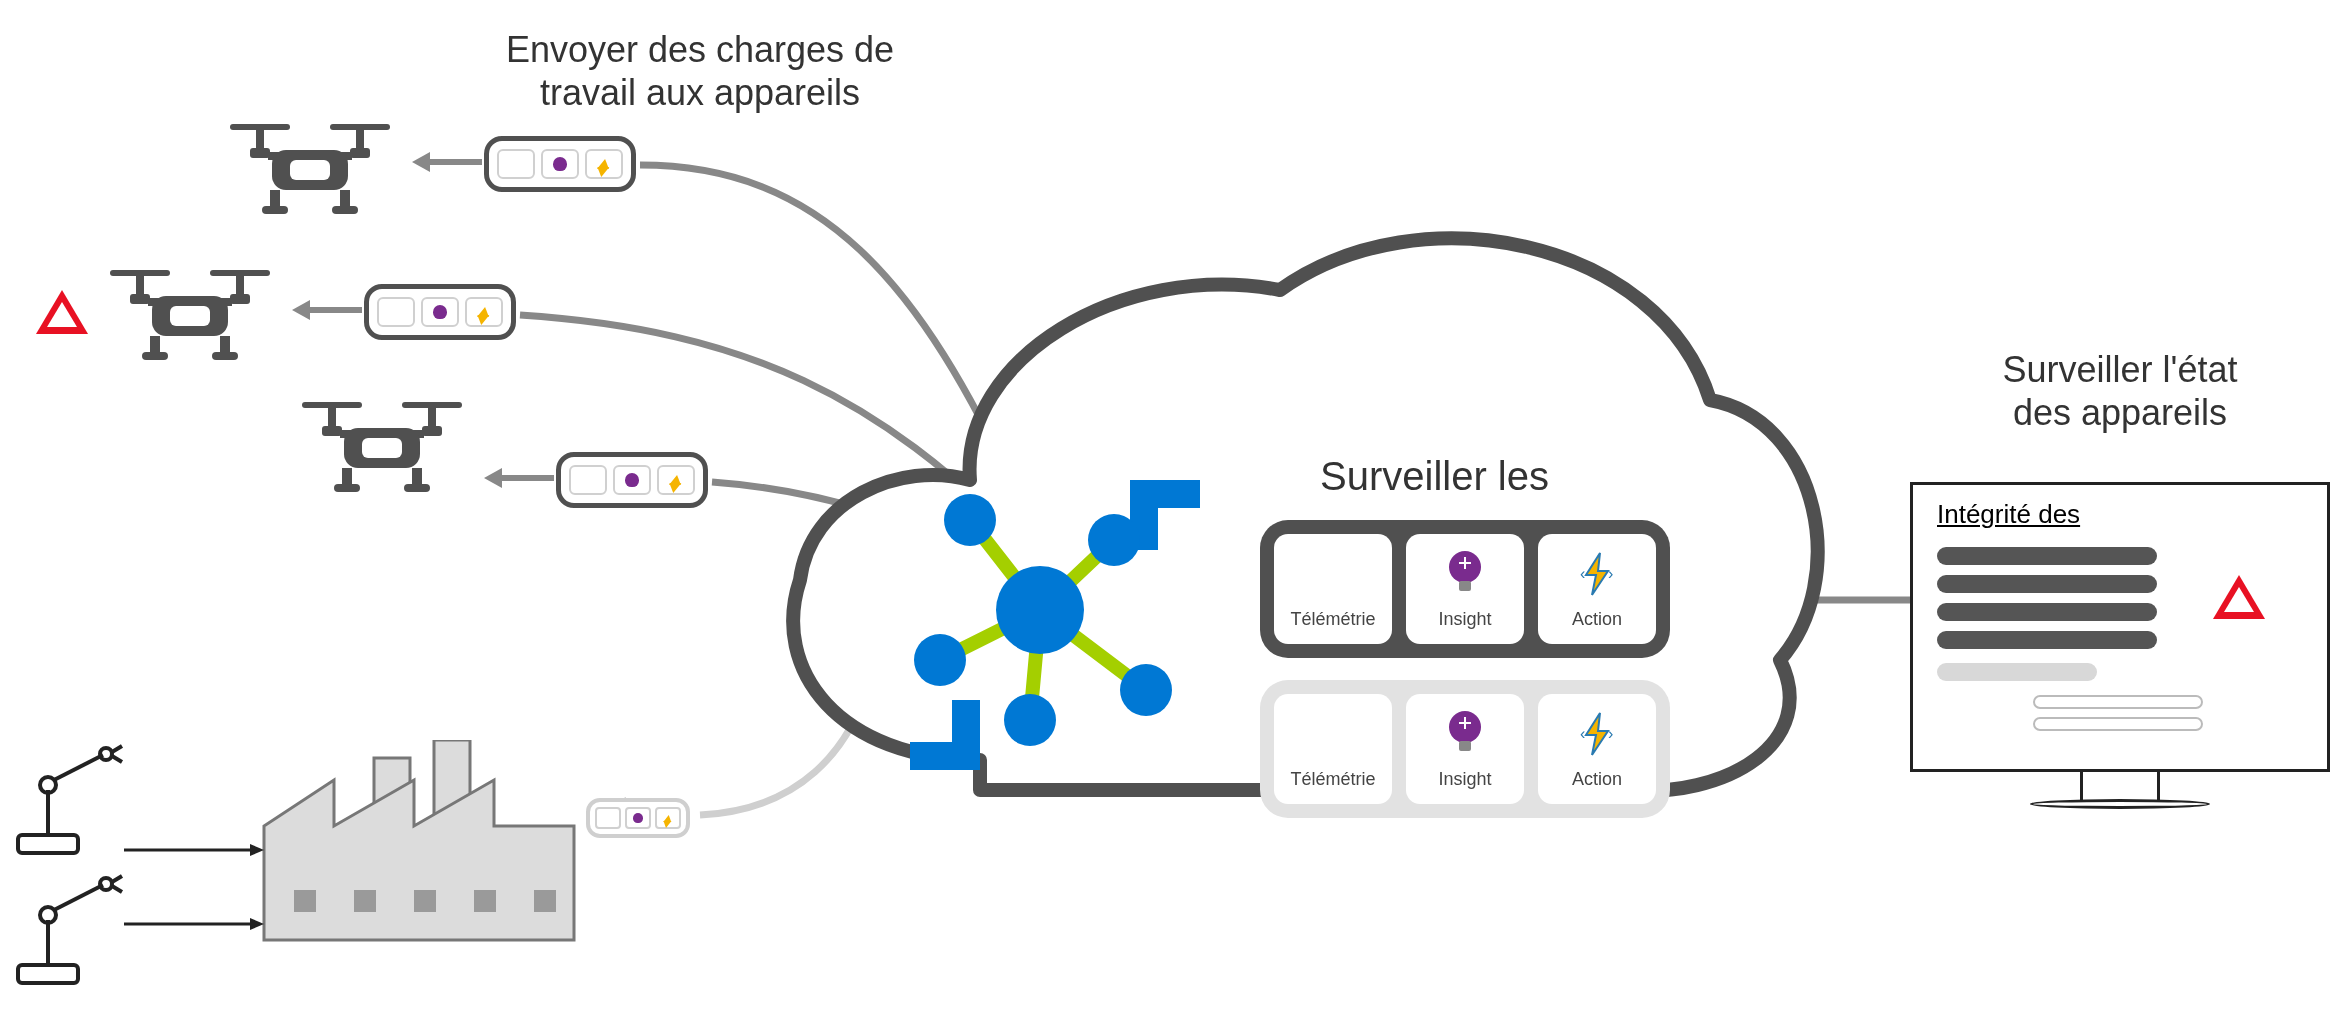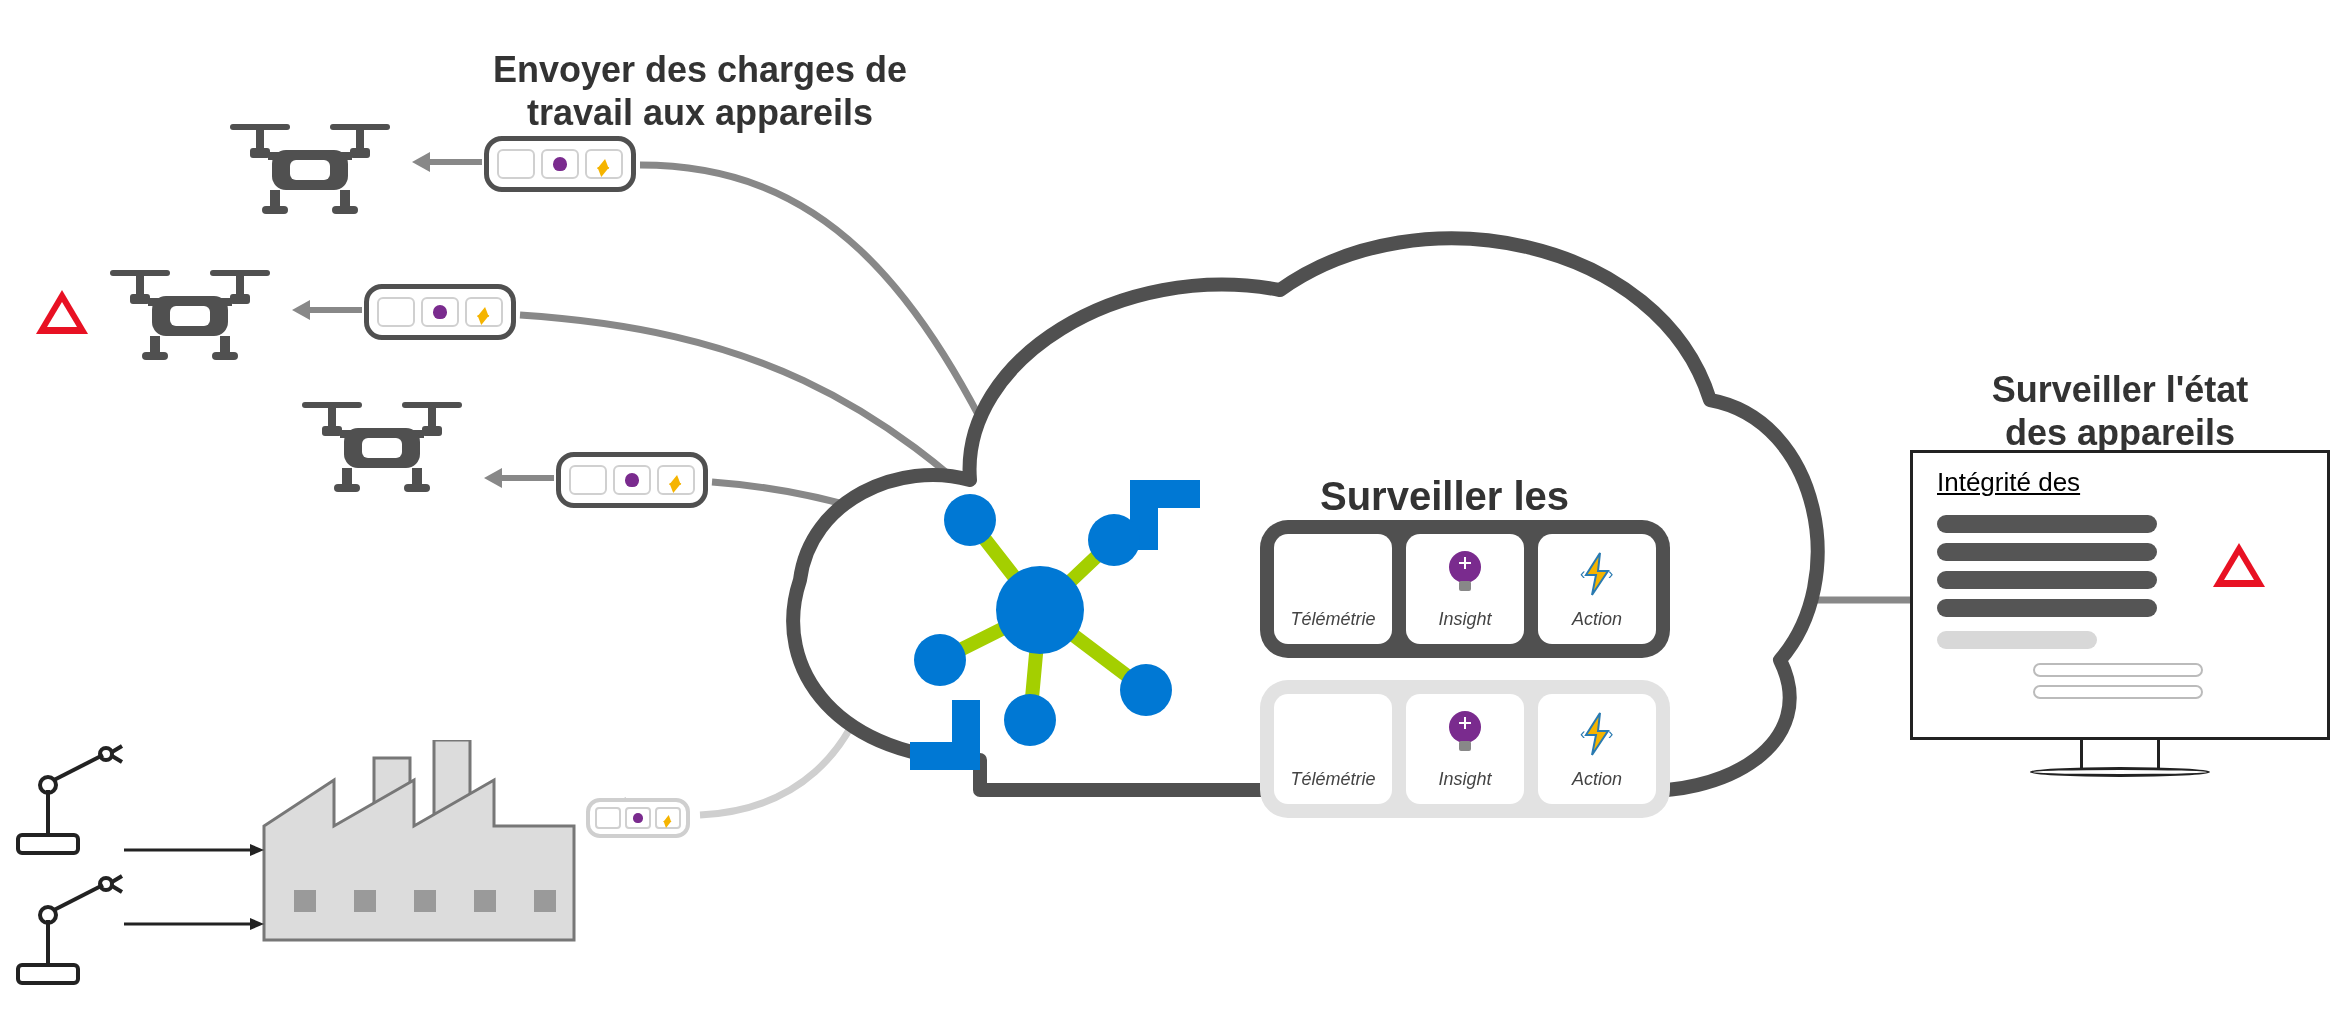--- a/index.html
+++ b/index.html
@@ -7,25 +7,24 @@
       font-family: "Segoe UI", -apple-system, sans-serif;
       background: #ffffff;
       width: 2347px;
       height: 1018px;
       position: relative;
       overflow: hidden;
     }
     .label {
       position: absolute;
       font-size: 36px;
-      font-weight: 700;
+      font-weight: 400;
       color: #333;
       text-align: center;
       line-height: 1.2;
-      margin-top: 20px;
     }
     .tiny-label {
       font-size: 18px;
       font-weight: 400;
       color: #444;
       text-align: center;
     }
     .module-pill {
       position: absolute;
       display: flex;
@@ -81,21 +80,21 @@
       width: 118px;
       height: 110px;
       background: #fff;
       border-radius: 14px;
       display: flex;
       flex-direction: column;
       align-items: center;
       justify-content: center;
       gap: 4px;
     }
-    .config-card .tiny-label { margin-top: 6px; font-style: italic; }
+    .config-card .tiny-label { margin-top: 6px; }
     .warning-triangle {
       position: absolute;
       width: 0; height: 0;
       border-left: 26px solid transparent;
       border-right: 26px solid transparent;
       border-bottom: 44px solid #e81123;
     }
     .warning-triangle::after {
       content: "";
       position: absolute;
@@ -108,20 +107,21 @@
       position: absolute;
       width: 420px;
       height: 340px;
     }
     .monitor-frame {
       width: 420px;
       height: 290px;
       border: 3px solid #222;
       background: #fff;
       position: relative;
+      margin-top: 32px;
     }
     .monitor-stand {
       width: 80px;
       height: 30px;
       border-left: 3px solid #222;
       border-right: 3px solid #222;
       margin: 0 auto;
     }
     .monitor-base {
       width: 180px;

